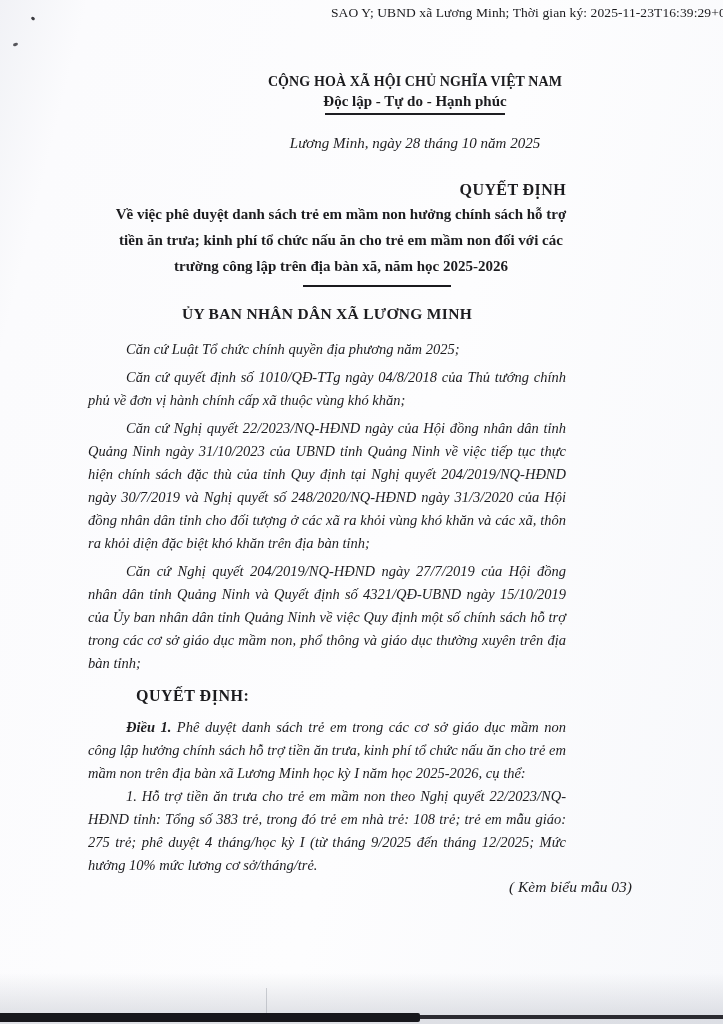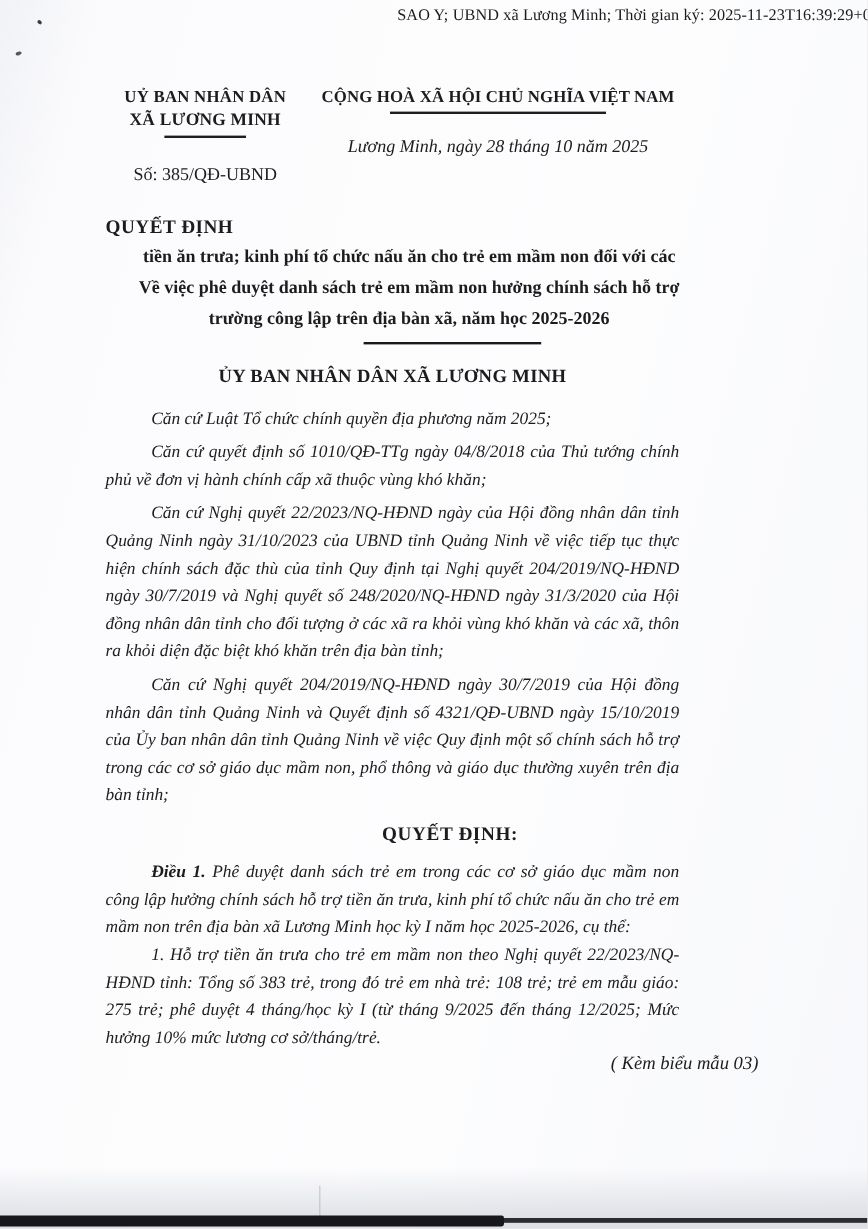--- a/index.html
+++ b/index.html
@@ -25,33 +25,33 @@
   .hl2{font-weight:bold;font-size:14.5px;letter-spacing:.2px;margin-top:2px;}
   .rule-left{width:68px;height:1.5px;background:#1e1e22;margin:4px auto 0;}
   .doc-number{margin-top:23px;font-size:15px;}
   .header-right{position:absolute;top:74px;left:264px;width:302px;text-align:center;}
   .hr1{font-weight:bold;font-size:14px;letter-spacing:.1px;white-space:nowrap;}
   .hr2{font-weight:bold;font-size:15px;margin-top:3px;}
   .rule-right{width:180px;height:1.6px;background:#1e1e22;margin:3px auto 0;}
   .place-date{margin-top:20px;font-style:italic;font-size:15px;white-space:nowrap;}
   
   .doc-body{position:absolute;top:181px;left:88px;width:478px;}
-  .title-heading{text-align:left;font-weight:bold;font-size:16px;letter-spacing:.4px;}
+  .title-heading{text-align:right;font-weight:bold;font-size:16px;letter-spacing:.4px;}
   .subject{text-align:center;font-weight:bold;font-size:15px;line-height:26px;transform:translateX(14px);margin-top:2px;}
   .subject div{white-space:nowrap;}
   .rule-title-wrap{text-align:center;margin-top:6px;height:2px;}
   .rule-title{display:inline-block;width:148px;height:1.8px;background:#1a1a1e;transform:translateX(50px);vertical-align:top;}
   .authority-heading{text-align:center;font-weight:bold;font-size:15.5px;letter-spacing:.3px;margin-top:18px;}
   .recitals{margin-top:15px;}
   .recital{
     font-style:italic;font-size:14.5px;line-height:23px;
     text-align:justify;text-indent:38px;margin:0 0 5px 0;
   }
   .decision-heading{
-    text-align:center;font-weight:bold;font-size:16px;letter-spacing:.5px;
+    font-weight:bold;font-size:16px;letter-spacing:.5px;
     margin:12px 0 11px 0;transform:translateX(48px);
   }
   .article{font-size:14.5px;line-height:23px;text-align:justify;text-indent:38px;margin:0;font-style:italic;}
   .article b{font-weight:bold;}
   .attachment-note{
     text-align:right;font-style:italic;font-size:15.5px;margin-top:1px;
     transform:translateX(66px);
   }
   
   .speck{position:absolute;background:#3a3a40;border-radius:50%;}
@@ -64,50 +64,45 @@
 </head>
 <body>
 
 <div class="page">
 
   <div class="stamp">SAO Y; UBND xã Lương Minh; Thời gian ký: 2025-11-23T16:39:29+07:00</div>
 
   <div class="speck speck1"></div>
   <div class="speck speck2"></div>
 
-  <div class="header-left">
-    <div class="hl1">UỶ BAN NHÂN DÂN</div>
-    <div class="hl2">XÃ LƯƠNG MINH</div>
-    <div class="rule-left"></div>
-    <div class="doc-number">Số: 385/QĐ-UBND</div>
-  </div>
 
   <div class="header-right">
     <div class="hr1">CỘNG HOÀ XÃ HỘI CHỦ NGHĨA VIỆT NAM</div>
+    <div class="hr2">Độc lập - Tự do - Hạnh phúc</div>
     <div class="rule-right"></div>
     <div class="place-date">Lương Minh, ngày 28 tháng 10 năm 2025</div>
   </div>
 
   <div class="doc-body">
     <div class="title-heading">QUYẾT ĐỊNH</div>
     <div class="subject">
+      <div>Về việc phê duyệt danh sách trẻ em mầm non hưởng chính sách hỗ trợ</div>
       <div>tiền ăn trưa; kinh phí tổ chức nấu ăn cho trẻ em mầm non đối với các</div>
-      <div>Về việc phê duyệt danh sách trẻ em mầm non hưởng chính sách hỗ trợ</div>
       <div>trường công lập trên địa bàn xã, năm học 2025-2026</div>
     </div>
     <div class="rule-title-wrap">
       <span class="rule-title"></span>
     </div>
     <div class="authority-heading">ỦY BAN NHÂN DÂN XÃ LƯƠNG MINH</div>
 
     <div class="recitals">
       <p class="recital">Căn cứ Luật Tổ chức chính quyền địa phương năm 2025;</p>
       <p class="recital">Căn cứ quyết định số 1010/QĐ-TTg ngày 04/8/2018 của Thủ tướng chính phủ về đơn vị hành chính cấp xã thuộc vùng khó khăn;</p>
       <p class="recital">Căn cứ Nghị quyết 22/2023/NQ-HĐND ngày của Hội đồng nhân dân tỉnh Quảng Ninh ngày 31/10/2023 của UBND tỉnh Quảng Ninh về việc tiếp tục thực hiện chính sách đặc thù của tỉnh Quy định tại Nghị quyết 204/2019/NQ-HĐND ngày 30/7/2019 và Nghị quyết số 248/2020/NQ-HĐND ngày 31/3/2020 của Hội đồng nhân dân tỉnh cho đối tượng ở các xã ra khỏi vùng khó khăn và các xã, thôn ra khỏi diện đặc biệt khó khăn trên địa bàn tỉnh;</p>
-      <p class="recital">Căn cứ Nghị quyết 204/2019/NQ-HĐND ngày 30/7/2019 của Hội đồng nhân dân tỉnh Quảng Ninh và Quyết định số 4321/QĐ-UBND ngày 15/10/2019 của Ủy ban nhân dân tỉnh Quảng Ninh về việc Quy định một số chính sách hỗ trợ trong các cơ sở giáo dục mầm non, phổ thông và giáo dục thường xuyên trên địa bàn tỉnh;</p>
+      <p class="recital">Căn cứ Nghị quyết 204/2019/NQ-HĐND ngày 27/7/2019 của Hội đồng nhân dân tỉnh Quảng Ninh và Quyết định số 4321/QĐ-UBND ngày 15/10/2019 của Ủy ban nhân dân tỉnh Quảng Ninh về việc Quy định một số chính sách hỗ trợ trong các cơ sở giáo dục mầm non, phổ thông và giáo dục thường xuyên trên địa bàn tỉnh;</p>
     </div>
 
     <div class="decision-heading">QUYẾT ĐỊNH:</div>
 
     <p class="article"><b>Điều 1.</b><span> Phê duyệt danh sách trẻ em trong các cơ sở giáo dục mầm non công lập hưởng chính sách hỗ trợ tiền ăn trưa, kinh phí tổ chức nấu ăn cho trẻ em mầm non trên địa bàn xã Lương Minh học kỳ I năm học 2025-2026, cụ thể:</span></p>
     <p class="article">1. Hỗ trợ tiền ăn trưa cho trẻ em mầm non theo Nghị quyết 22/2023/NQ-HĐND tỉnh: Tổng số 383 trẻ, trong đó trẻ em nhà trẻ: 108 trẻ; trẻ em mẫu giáo: 275 trẻ; phê duyệt 4 tháng/học kỳ I (từ tháng 9/2025 đến tháng 12/2025; Mức hưởng 10% mức lương cơ sở/tháng/trẻ.</p>
     <div class="attachment-note">( Kèm biểu mẫu 03)</div>
   </div>
 
   <div class="fold-line"></div>

